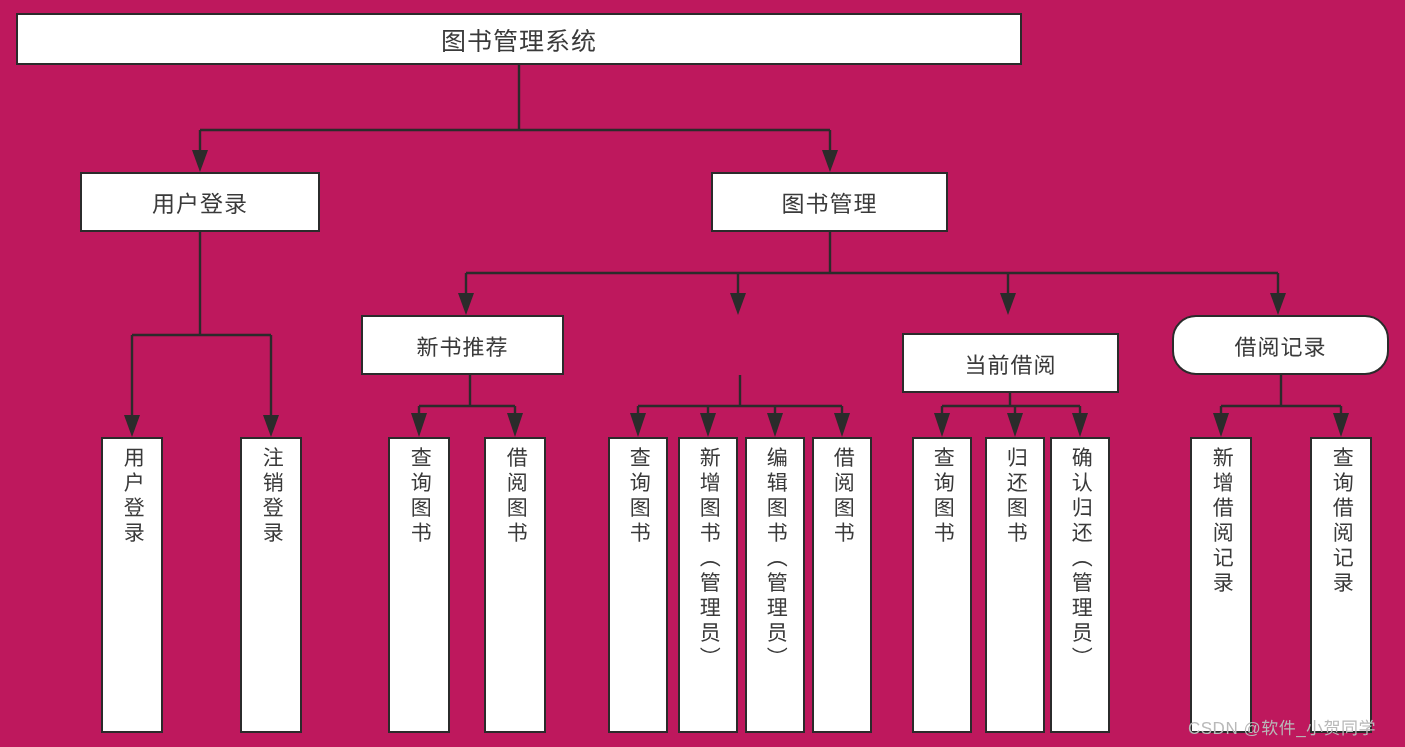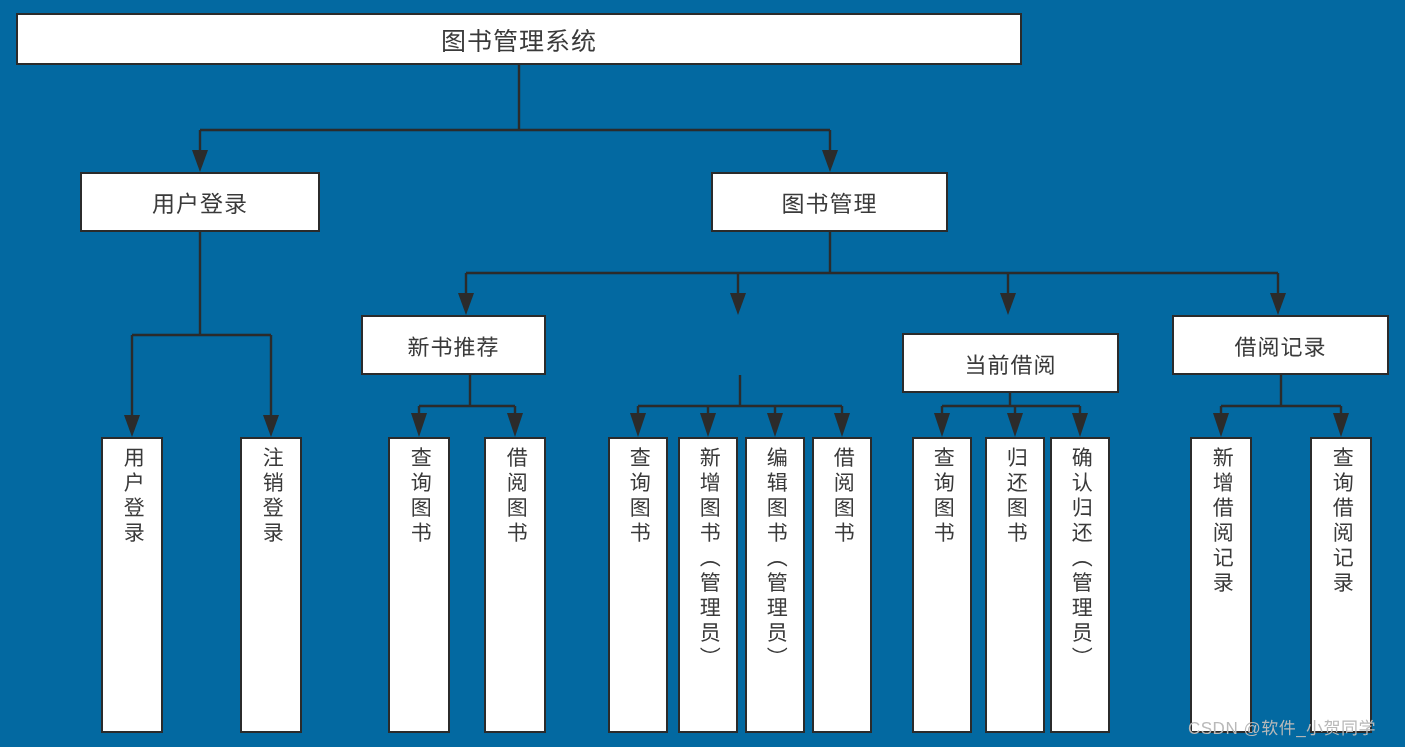--- a/index.html
+++ b/index.html
@@ -8,21 +8,21 @@
     padding: 0;
     background: #ffffff;
   }
   body {
     font-family: "Liberation Sans", "DejaVu Sans", sans-serif;
   }
   #canvas {
     position: relative;
     width: 1405px;
     height: 747px;
-    background: #0369a1;
+    background: #be185d;
     overflow: hidden;
     text-decoration: underline;
   }
   
   #wires {
     position: absolute;
     left: 0;
     top: 0;
     width: 1405px;
     height: 747px;
@@ -159,27 +159,27 @@
     <span>图书管理系统</span>
   </div>
 
   <div class="node l1" style="left:80px; top:172px; width:240px; height:60px;">
     <span>用户登录</span>
   </div>
   <div class="node l1" style="left:711px; top:172px; width:237px; height:60px;justify-content:center;">
     <span>图书管理</span>
   </div>
 
-  <div class="node l2" style="left:361px; top:315px; width:185px; height:60px;">
+  <div class="node l2" style="left:361px; top:315px; width:203px; height:60px;">
     <span>新书推荐</span>
   </div>
   <div class="node l2" style="left:902px; top:333px; width:217px; height:60px;">
     <span>当前借阅</span>
   </div>
-  <div class="node l2" style="left:1172px; top:315px; width:217px; height:60px;">
+  <div class="node l2" style="left:1172px; top:315px; width:217px; height:60px;border-radius:24px;">
     <span>借阅记录</span>
   </div>
 
   <div class="node leaf" style="left:101px; top:437px; width:62px; height:296px;">
     <span class="vtext">用户登录</span>
   </div>
   <div class="node leaf" style="left:240px; top:437px; width:62px; height:296px;">
     <span class="vtext">注销登录</span>
   </div>
 

